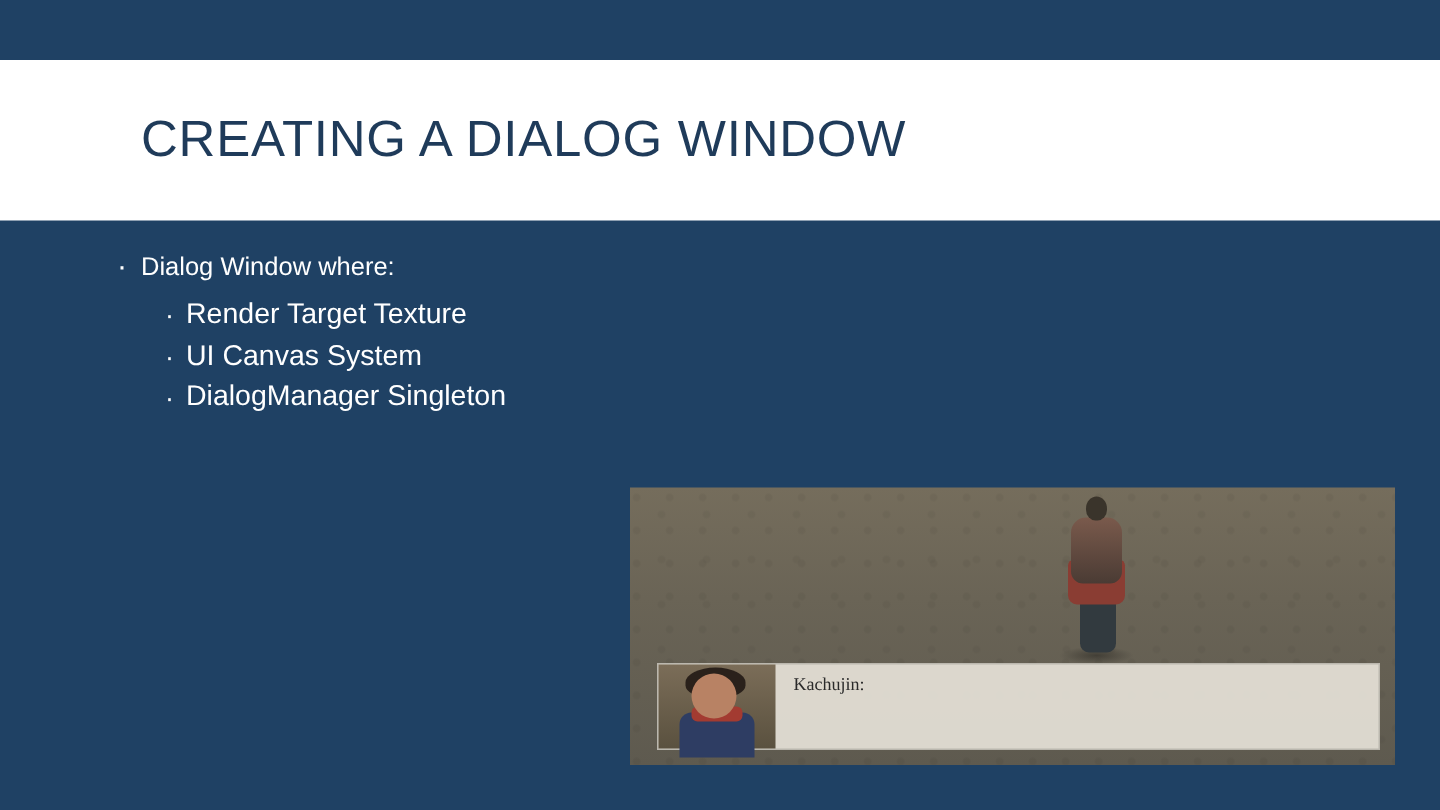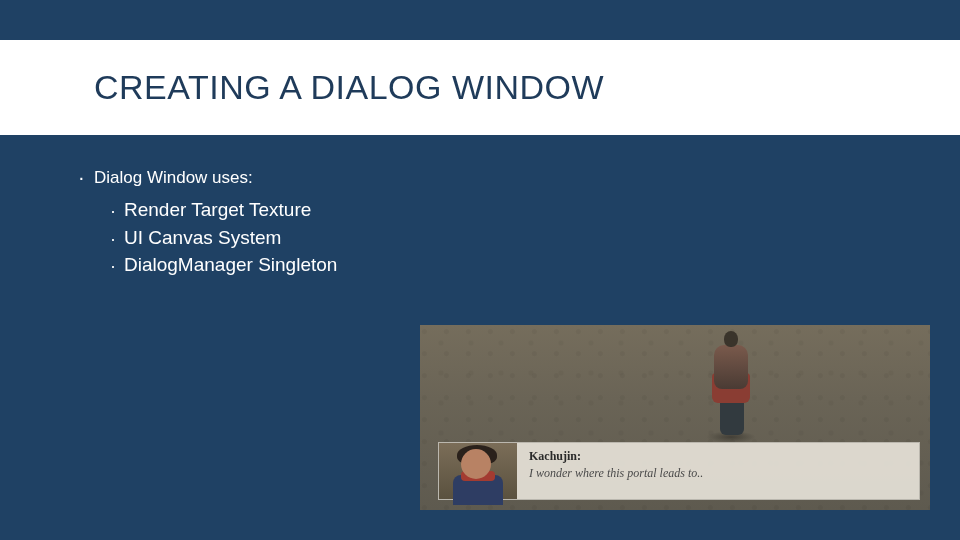--- a/index.html
+++ b/index.html
@@ -1,19 +1,19 @@
 <!DOCTYPE html>
 <html><head>
 <meta charset="utf-8">
 <style>
   * { box-sizing: border-box; margin: 0; padding: 0; }
   html, body { width: 960px; height: 540px; overflow: hidden; }
   body { background: #1f4164; font-family: "Segoe UI", "Calibri Light", Arial, sans-serif; color: #fff; }
   .top-strip { position: absolute; left: 0; top: 0; width: 960px; height: 40px; background: #1f4164; }
-  .title-band { position: absolute; left: 0; top: 40px; width: 960px; height: 95px; background: #ffffff; display: flex; align-items: center; padding-left: 94px; }
+  .title-band { position: absolute; left: 0; top: 40px; width: 960px; height: 107px; background: #ffffff; display: flex; align-items: center; padding-left: 94px; }
   .title-band h1 { font-weight: 300; font-size: 34px; letter-spacing: 0.5px; color: #1f3b5a; }
   .content { position: absolute; left: 94px; top: 168px; width: 760px; color: #fff; }
   .b1 { font-size: 17px; font-weight: 400; color: #ffffff; margin-bottom: 8px; }
   .b1::before { content: "·"; display: inline-block; width: 16px; margin-left: -16px; font-size: 20px; line-height: 0; vertical-align: -1px; }
   .sub { margin-left: 30px; }
   .b2 { font-size: 19px; font-weight: 300; color: #ffffff; line-height: 1.45; }
   .b2::before { content: "·"; display: inline-block; width: 14px; margin-left: -14px; font-size: 18px; line-height: 0; vertical-align: -1px; }
 
   
   .shot { position: absolute; left: 420px; top: 325px; width: 510px; height: 185px; background: linear-gradient(180deg, #756d5c 0%, #6a6456 40%, #5e5a4f 100%); overflow: hidden; }
@@ -29,34 +29,34 @@
   .fig-back .legs { position: absolute; left: 20px; top: 70px; width: 24px; height: 36px; background: #323a3f; border-radius: 4px 4px 6px 6px; }
   .fig-back .shadow { position: absolute; left: 6px; top: 102px; width: 50px; height: 12px; background: radial-gradient(ellipse at center, rgba(0,0,0,.35), transparent 70%); }
   
   .dialog { position: absolute; left: 18px; bottom: 10px; right: 10px; height: 58px; background: rgba(230,226,216,.92); border: 1px solid rgba(0,0,0,.15); display: flex; align-items: stretch; }
   .avatar { width: 78px; height: 100%; position: relative; background: linear-gradient(#7b6d58,#5a513f); }
   .av-head { position: absolute; left: 22px; top: 6px; width: 30px; height: 30px; background: #b88264; border-radius: 50%; }
   .av-hair { position: absolute; left: 18px; top: 2px; width: 40px; height: 20px; background: #2a211b; border-radius: 50% 50% 40% 40%; }
   .av-body { position: absolute; left: 14px; top: 32px; width: 50px; height: 30px; background: #2e3d63; border-radius: 8px 8px 0 0; }
   .av-scarf { position: absolute; left: 22px; top: 28px; width: 34px; height: 10px; background: #a33b31; border-radius: 4px; }
   .dialog-text { flex: 1; padding: 6px 12px; color: #2a2a2a; font-family: Georgia, "Times New Roman", serif; font-size: 12px; }
-  .dialog-text .name { font-weight: bold; font-style: normal; margin-bottom: 2px; }
+  .dialog-text .name { font-weight: normal; font-style: normal; margin-bottom: 2px; }
   .dialog-text .line { font-style: italic; color: #4a4a4a; }
 </style>
 </head>
 <body>
 
 <div class="top-strip"></div>
 
 <div class="title-band">
   <h1>CREATING A DIALOG WINDOW</h1>
 </div>
 
 <div class="content">
-  <div class="b1">Dialog Window uses:</div>
+  <div class="b1">Dialog Window where:</div>
   <div class="sub">
     <div class="b2">Render Target Texture</div>
     <div class="b2">UI Canvas System</div>
     <div class="b2">DialogManager Singleton</div>
   </div>
 </div>
 
 <div class="shot">
   <div class="ground-tex"></div>
   <div class="fig-back">
@@ -68,16 +68,15 @@
   </div>
   <div class="dialog">
     <div class="avatar">
       <div class="av-body"></div>
       <div class="av-scarf"></div>
       <div class="av-hair"></div>
       <div class="av-head"></div>
     </div>
     <div class="dialog-text">
       <div class="name">Kachujin:</div>
-      <div class="line">I wonder where this portal leads to..</div>
     </div>
   </div>
 </div>
 
 </body></html>

